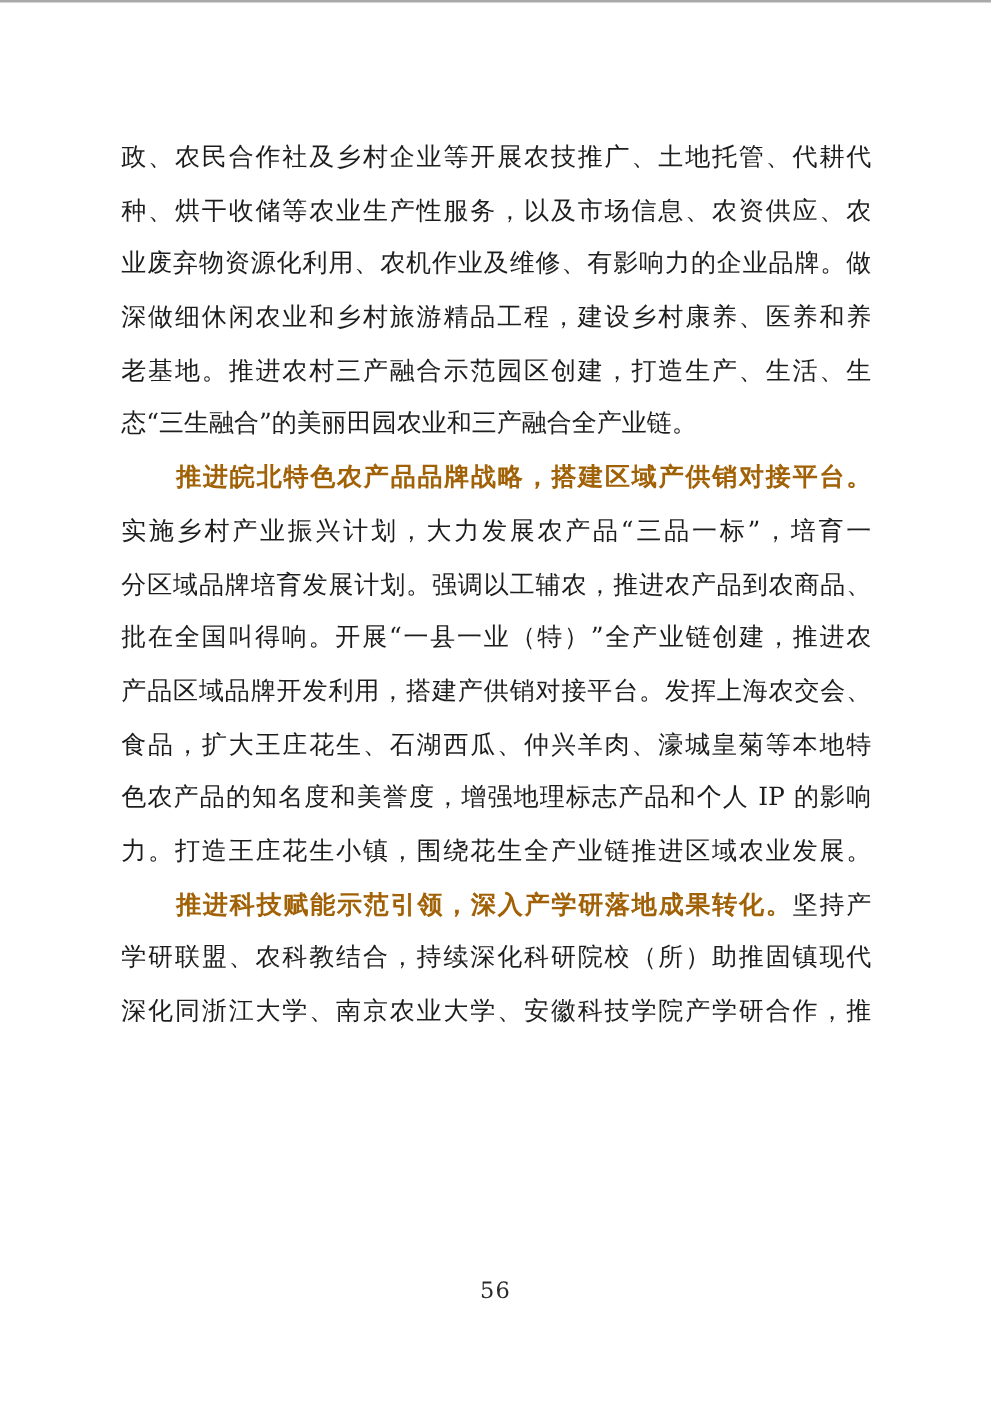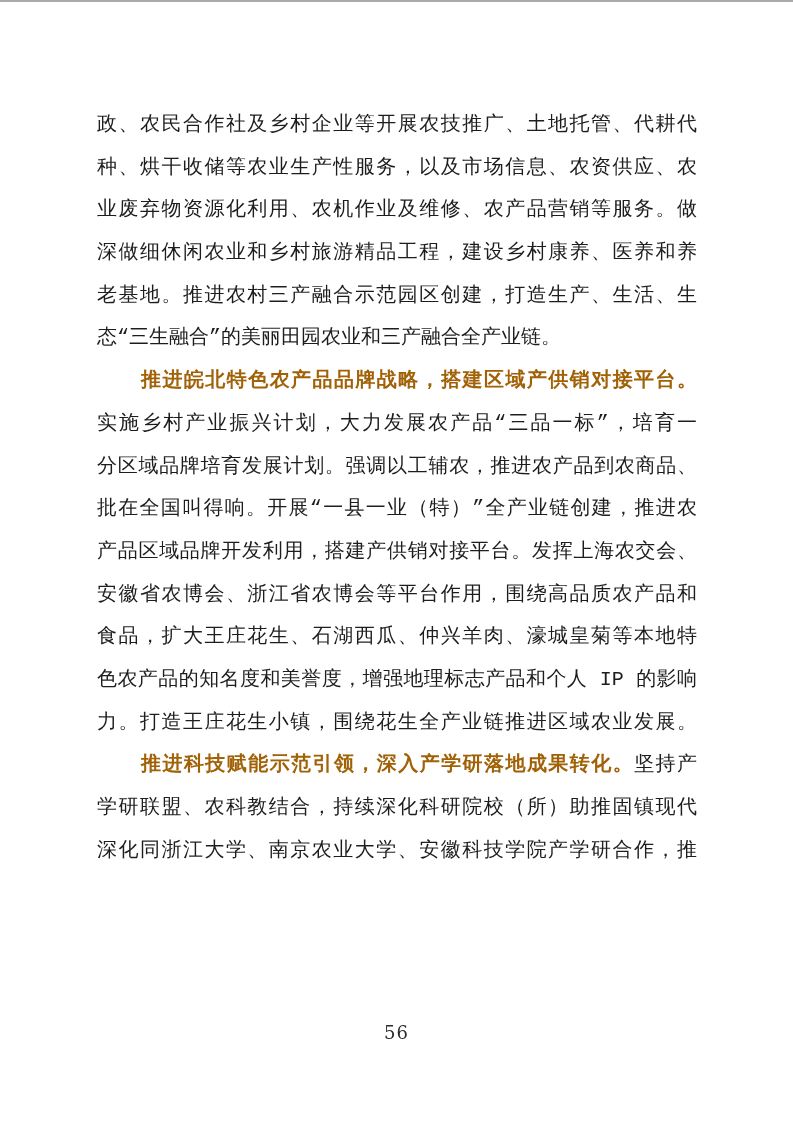--- a/index.html
+++ b/index.html
@@ -24,21 +24,20 @@
     top: 102px;
     width: 600px;
   }
   .line {
     height: 42.7px;
     line-height: 42.7px;
     font-size: 20px;
     overflow: hidden;
     text-align: left;
     box-sizing: border-box;
-    font-family: Liberation Mono, monospace;
   }
   .line.fill {
     text-align: justify;
     text-align-last: justify;
     -moz-text-align-last: justify;
   }
   .line.indent {
     padding-left: 44px;
   }
   .line b {
@@ -56,30 +55,29 @@
     letter-spacing: 1px;
   }
 </style>
 </head>
 <body>
 
 <div class="page">
   <div class="text-block">
       <div class="line fill"><span>政、农民合作社及乡村企业等开展农技推广、土地托管、代耕代</span></div>
       <div class="line fill"><span>种、烘干收储等农业生产性服务，以及市场信息、农资供应、农</span></div>
-      <div class="line fill"><span>业废弃物资源化利用、农机作业及维修、农产品营销等服务。做</span></div>
+      <div class="line fill"><span>业废弃物资源化利用、农机作业及维修、有影响力的企业品牌。做</span></div>
       <div class="line fill"><span>深做细休闲农业和乡村旅游精品工程，建设乡村康养、医养和养</span></div>
       <div class="line fill"><span>老基地。推进农村三产融合示范园区创建，打造生产、生活、生</span></div>
       <div class="line"><span>态“三生融合”的美丽田园农业和三产融合全产业链。</span></div>
       <div class="line fill indent"><b>推进皖北特色农产品品牌战略，搭建区域产供销对接平台。</b></div>
       <div class="line fill"><span>实施乡村产业振兴计划，大力发展农产品“三品一标”，培育一</span></div>
       <div class="line fill"><span>分区域品牌培育发展计划。强调以工辅农，推进农产品到农商品、</span></div>
       <div class="line fill"><span>批在全国叫得响。开展“一县一业（特）”全产业链创建，推进农</span></div>
       <div class="line fill"><span>产品区域品牌开发利用，搭建产供销对接平台。发挥上海农交会、</span></div>
-      <div class="line fill"><span>安徽省农博会、浙江省农博会等平台作用，围绕高品质农产品和</span></div>
       <div class="line fill"><span>食品，扩大王庄花生、石湖西瓜、仲兴羊肉、濠城皇菊等本地特</span></div>
       <div class="line fill"><span>色农产品的知名度和美誉度，增强地理标志产品和个人 IP 的影响</span></div>
       <div class="line fill"><span>力。打造王庄花生小镇，围绕花生全产业链推进区域农业发展。</span></div>
       <div class="line fill indent"><b>推进科技赋能示范引领，深入产学研落地成果转化。</b><span>坚持产</span></div>
       <div class="line fill"><span>学研联盟、农科教结合，持续深化科研院校（所）助推固镇现代</span></div>
       <div class="line fill"><span>深化同浙江大学、南京农业大学、安徽科技学院产学研合作，推</span></div>
     </div>
   <div class="page-number">56</div>
 </div>
 

